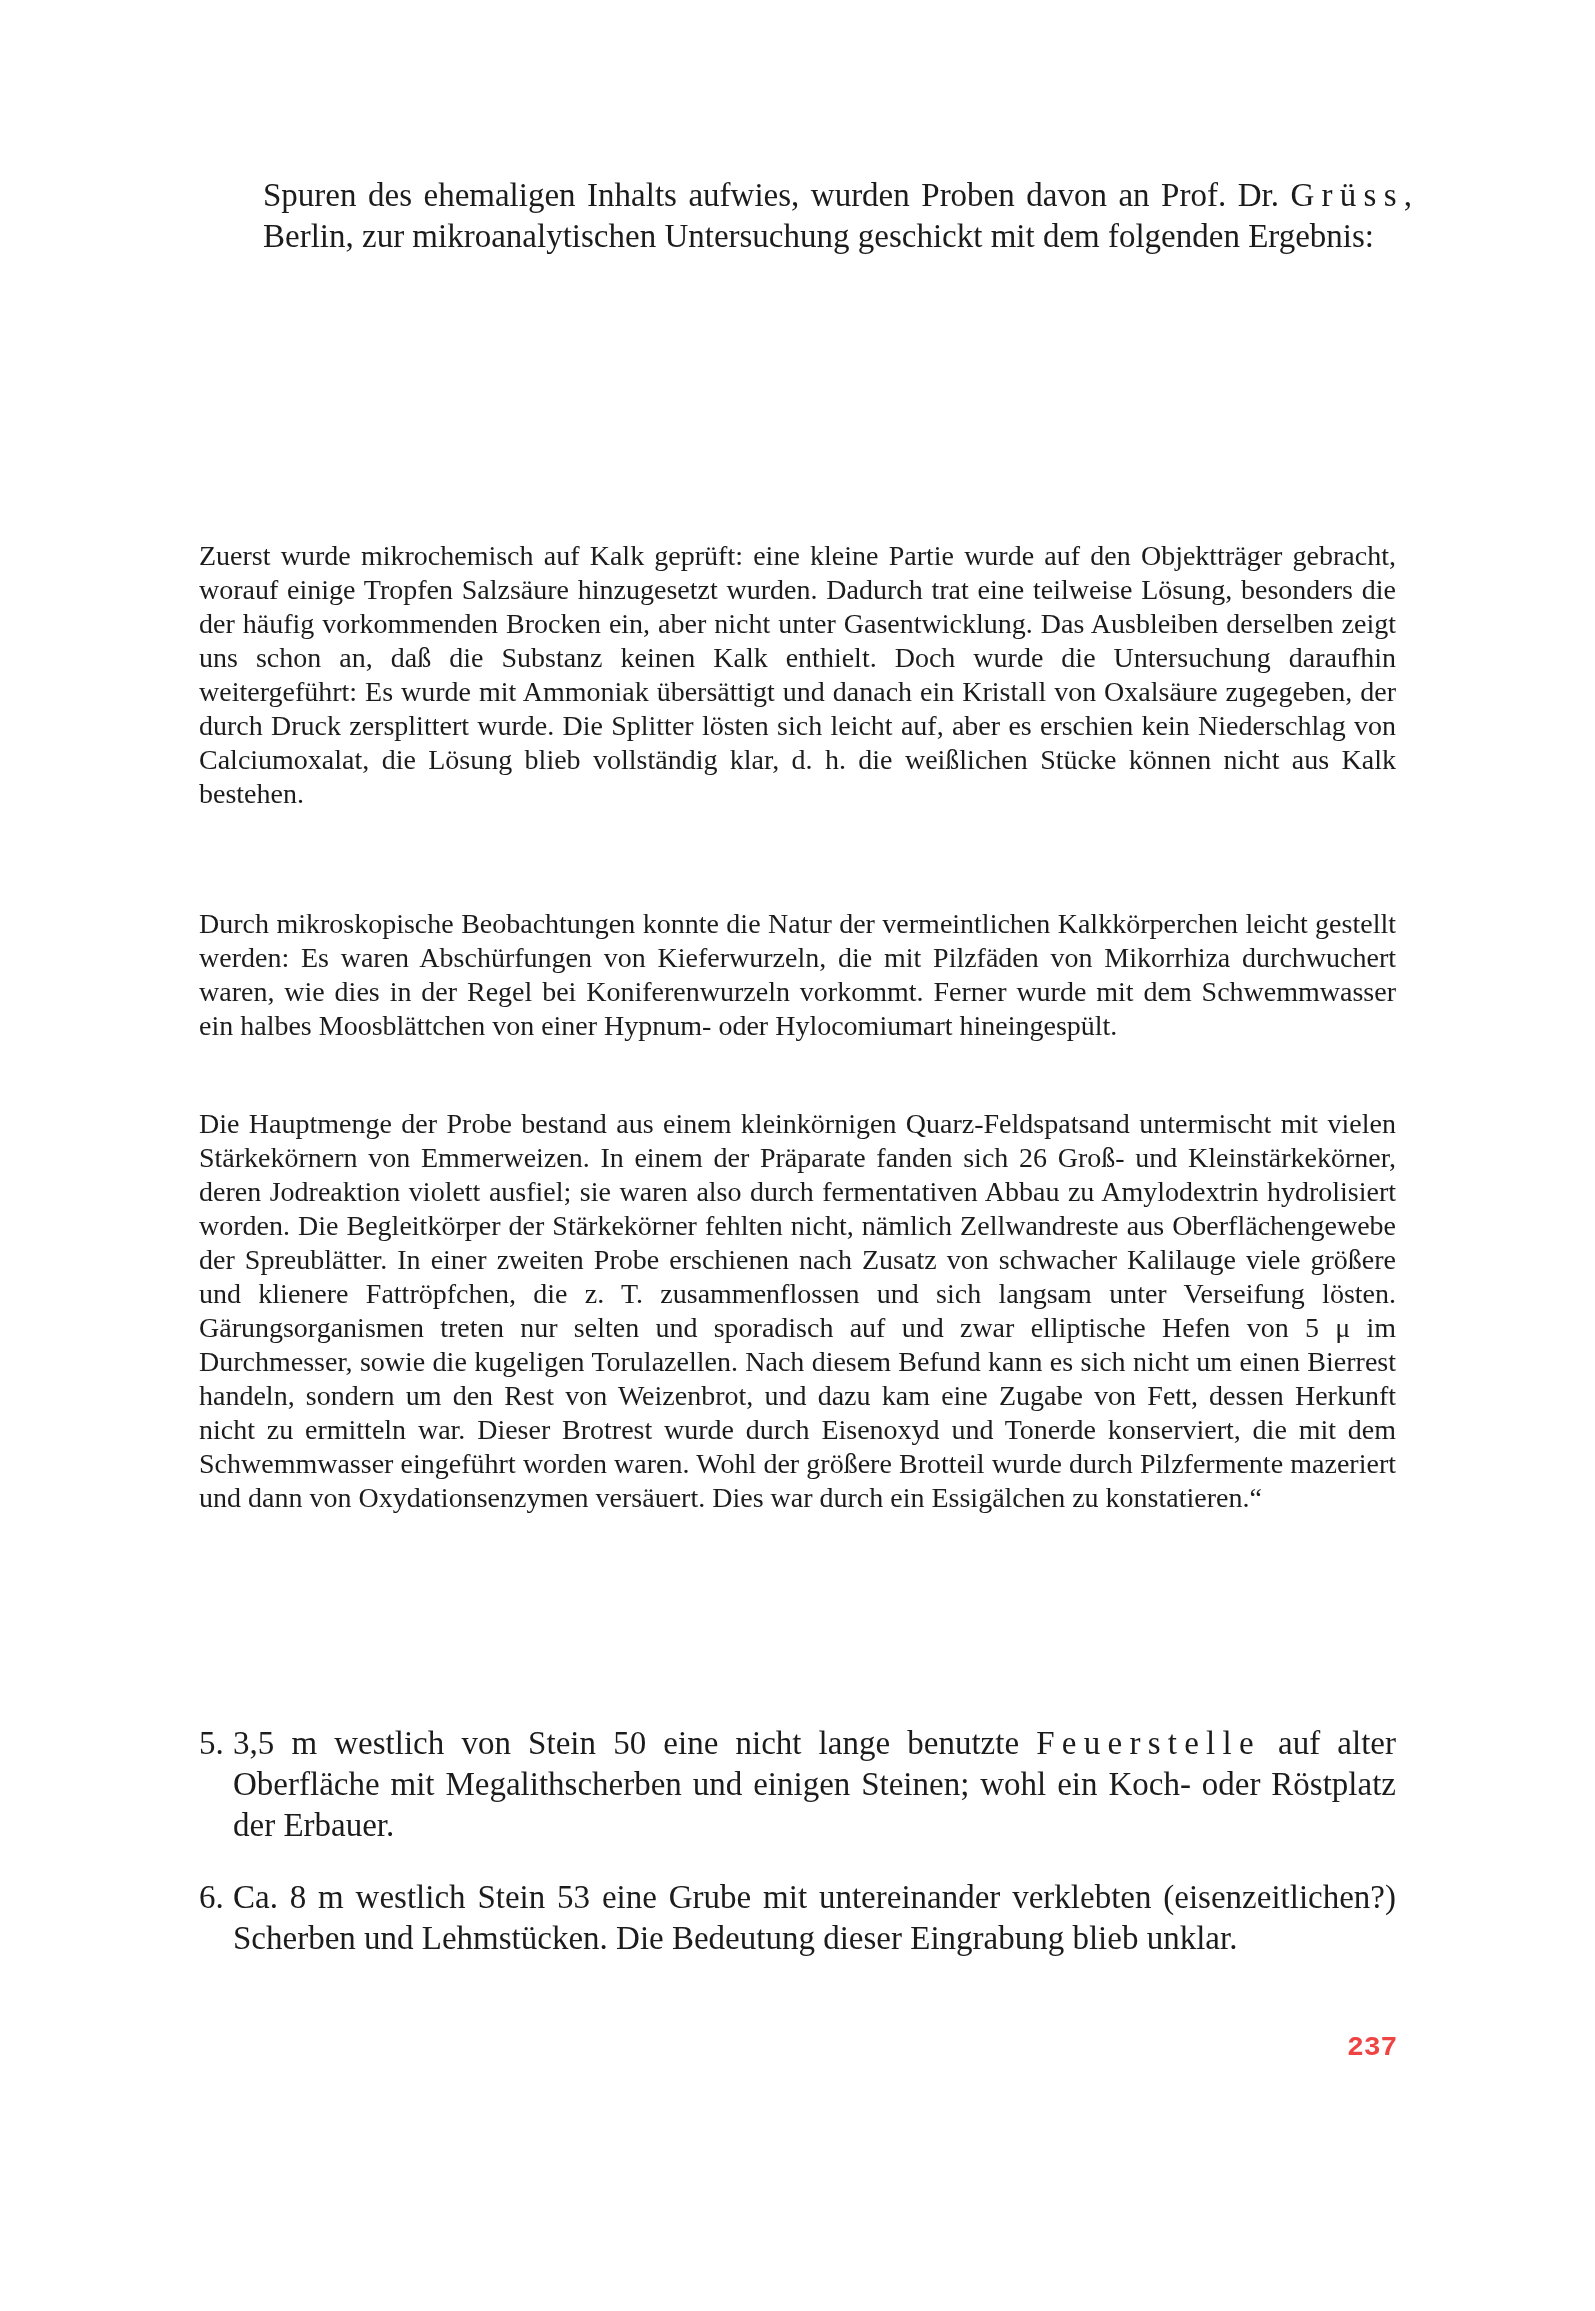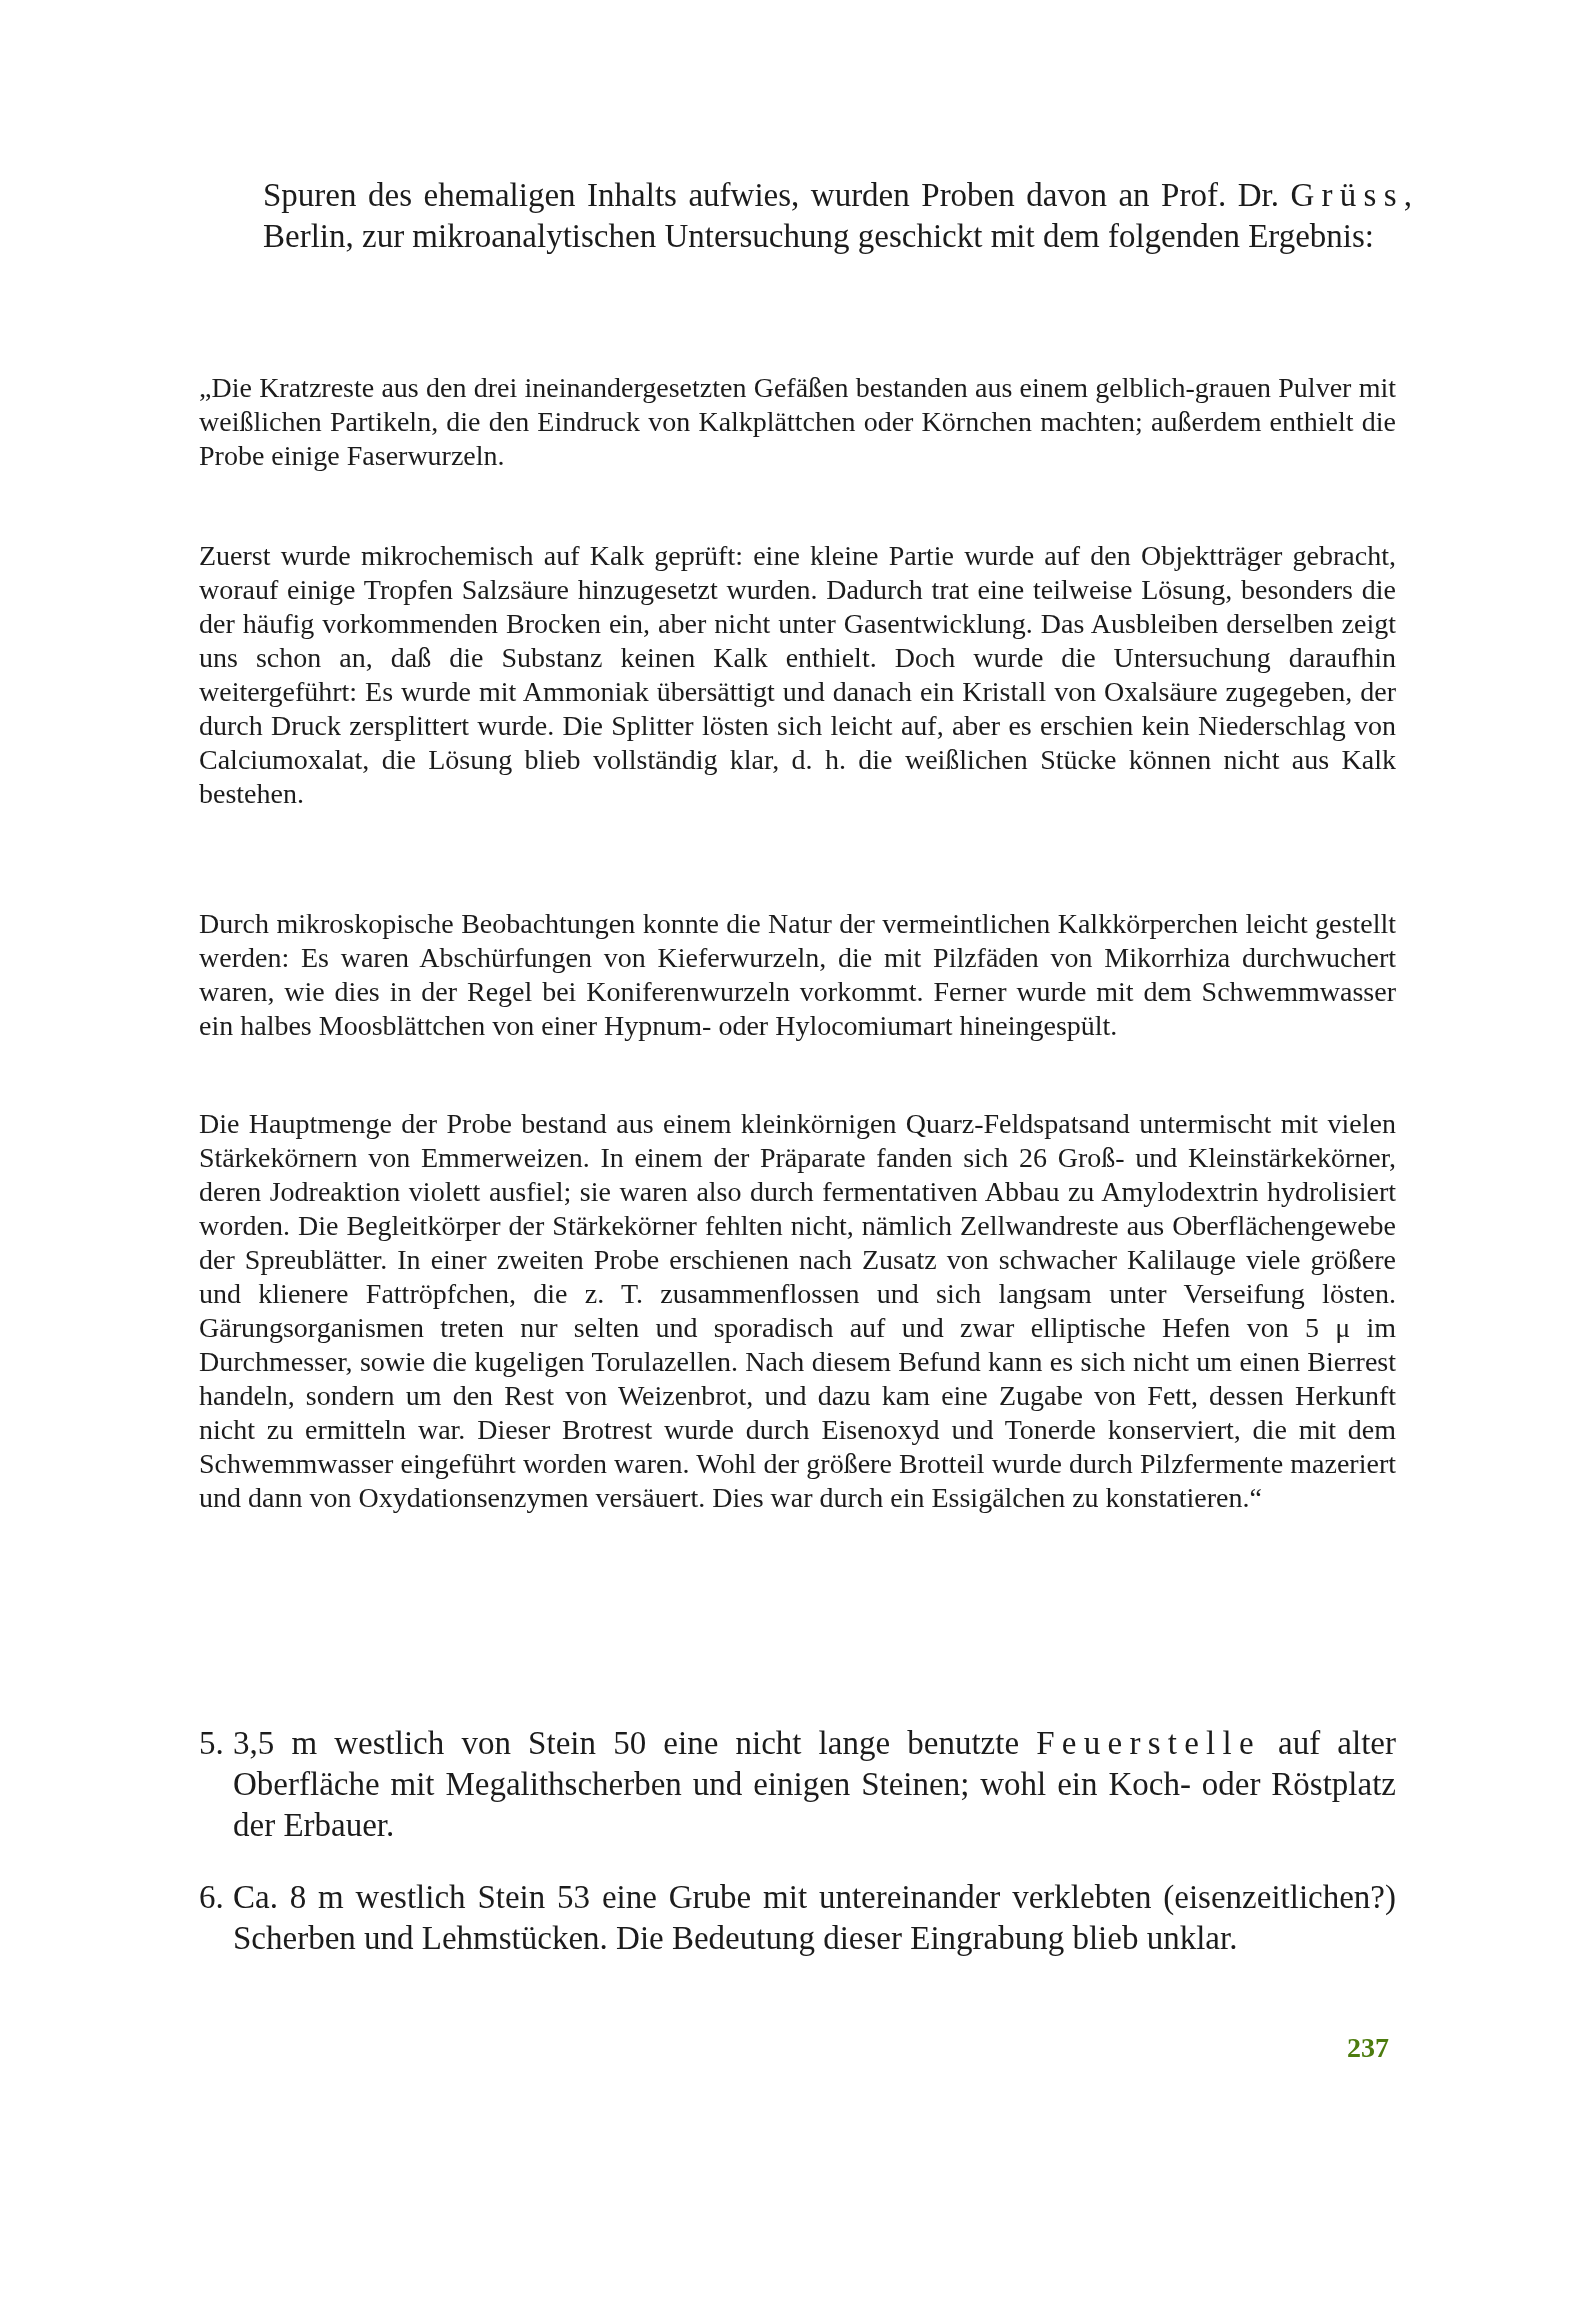--- a/index.html
+++ b/index.html
@@ -73,33 +73,32 @@
       margin-left: 34px;
       text-align: justify;
       text-align-last: left;
     }
     .page-number {
       position: absolute;
       left: 1347px;
       top: 2032px;
       font-size: 28px;
       font-weight: bold;
-      font-family: Liberation Serif, serif;
-      color: #4d7c0f;
+      font-family: Liberation Mono, monospace;
+      color: #ef4444;
     }
   </style>
 </head>
 <body>
 
 <div class="page">
 
   <p class="block large indent-block" style="top:175px;margin-left:16px;"><span>Spuren des ehemaligen Inhalts aufwies, wurden Proben davon an Prof. Dr. </span><span class="spaced">Grüss</span><span>, Berlin, zur mikroanalytischen Untersuchung geschickt mit dem folgenden Ergebnis:</span></p>
 
 
-  <p class="block small" style="top:371px;">„Die Kratzreste aus den drei ineinandergesetzten Gefäßen bestanden aus einem gelblich-grauen Pulver mit weißlichen Partikeln, die den Eindruck von Kalk­plättchen oder Körnchen machten; außerdem enthielt die Probe einige Faser­wurzeln.</p>
 
   <p class="block small" style="top:539px;">Zuerst wurde mikrochemisch auf Kalk geprüft: eine kleine Partie wurde auf den Objektträger gebracht, worauf einige Tropfen Salzsäure hinzugesetzt wurden. Da­durch trat eine teilweise Lösung, besonders die der häufig vorkommenden Brocken ein, aber nicht unter Gasentwicklung. Das Ausbleiben derselben zeigt uns schon an, daß die Substanz keinen Kalk enthielt. Doch wurde die Untersuchung daraufhin weitergeführt: Es wurde mit Ammoniak übersättigt und danach ein Kristall von Oxalsäure zugegeben, der durch Druck zersplittert wurde. Die Splitter lösten sich leicht auf, aber es erschien kein Niederschlag von Calciumoxalat, die Lösung blieb vollständig klar, d. h. die weißlichen Stücke können nicht aus Kalk bestehen.</p>
 
   <p class="block small" style="top:907px;">Durch mikroskopische Beobachtungen konnte die Natur der vermeintlichen Kalk­körperchen leicht gestellt werden: Es waren Abschürfungen von Kieferwurzeln, die mit Pilzfäden von Mikorrhiza durchwuchert waren, wie dies in der Regel bei Koniferenwurzeln vorkommt. Ferner wurde mit dem Schwemmwasser ein halbes Moosblättchen von einer Hypnum- oder Hylocomiumart hineingespült.</p>
 
   <p class="block small" style="top:1107px;">Die Hauptmenge der Probe bestand aus einem kleinkörnigen Quarz-Feldspatsand untermischt mit vielen Stärkekörnern von Emmerweizen. In einem der Präparate fanden sich 26 Groß- und Kleinstärkekörner, deren Jodreaktion violett ausfiel; sie waren also durch fermentativen Abbau zu Amylodextrin hydrolisiert worden. Die Begleitkörper der Stärkekörner fehlten nicht, nämlich Zellwandreste aus Ober­flächengewebe der Spreublätter. In einer zweiten Probe erschienen nach Zusatz von schwacher Kalilauge viele größere und klienere Fattröpfchen, die z. T. zu­sammenflossen und sich langsam unter Verseifung lösten. Gärungsorganismen treten nur selten und sporadisch auf und zwar elliptische Hefen von 5 μ im Durchmesser, sowie die kugeligen Torulazellen. Nach diesem Befund kann es sich nicht um einen Bierrest handeln, sondern um den Rest von Weizenbrot, und dazu kam eine Zugabe von Fett, dessen Herkunft nicht zu ermitteln war. Dieser Brotrest wurde durch Eisenoxyd und Tonerde konserviert, die mit dem Schwemm­wasser eingeführt worden waren. Wohl der größere Brotteil wurde durch Pilz­fermente mazeriert und dann von Oxydationsenzymen versäuert. Dies war durch ein Essigälchen zu konstatieren.“</p>
 
   <div class="list-item" style="top:1723px;">
     <span class="list-num">5.</span>
     <div class="list-text"><span>3,5 m westlich von Stein 50 eine nicht lange benutzte </span><span class="spaced">Feuerstelle</span><span> auf alter Oberfläche mit Megalithscherben und einigen Steinen; wohl ein Koch- oder Röstplatz der Erbauer.</span></div>

